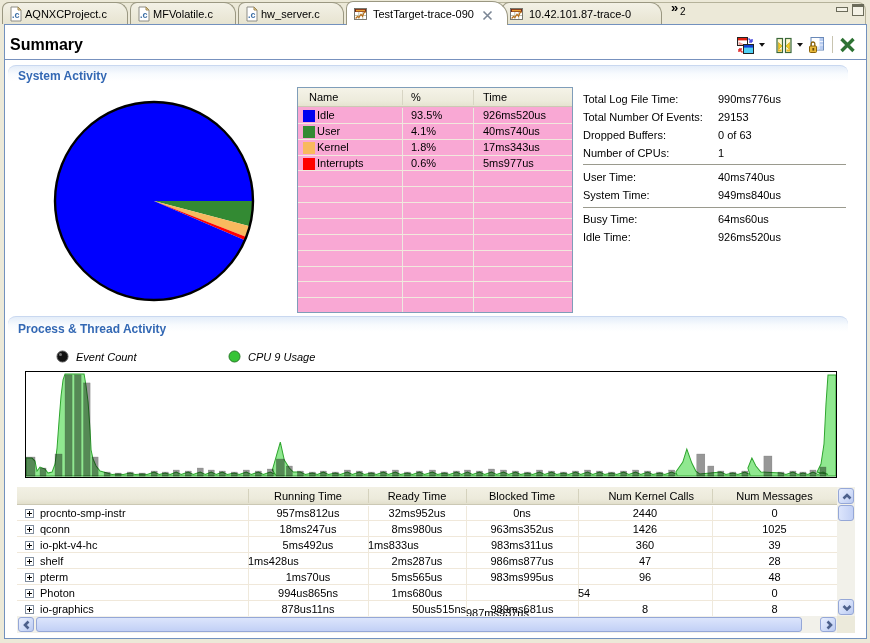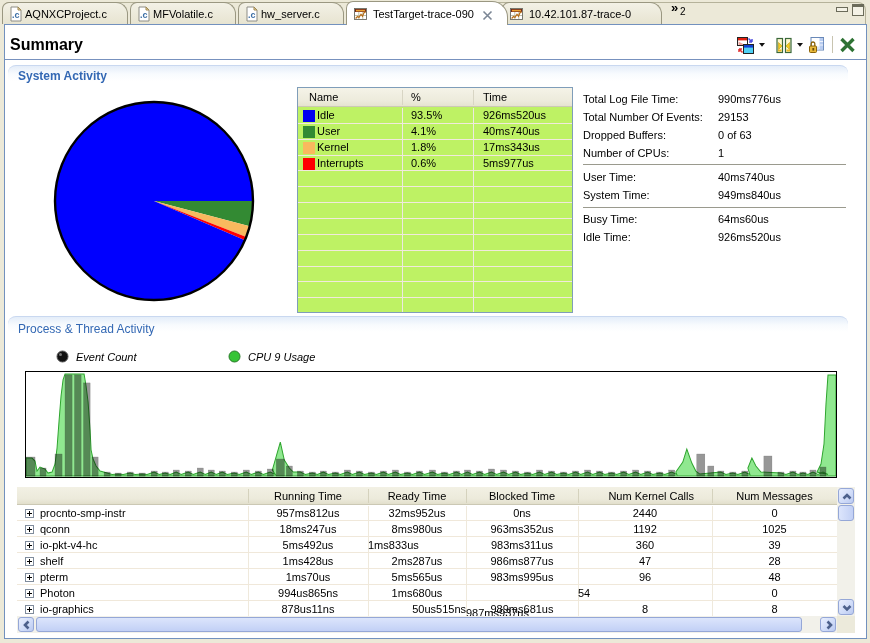--- a/index.html
+++ b/index.html
@@ -98,21 +98,21 @@
 <div class="abs" style="left:5px;top:59px;width:861px;height:1px;background:#7791be"></div>
 <div class="abs" style="left:8px;top:65px;width:840px;height:21px;background:linear-gradient(#e4edf9,#f8fbfe 40%,#fff 75%);border-top:1px solid #c9d8f0;border-radius:8px 8px 0 0"></div>
 <span class="abs" style="left:18px;top:69px;font-weight:bold;font-size:12px;color:#3368b4">System Activity</span>
 <svg class="abs" style="left:49px;top:96px" width="210" height="210" viewBox="0 0 210 210">
     <path d="M105,105 L204.0,105.0 A99,99 0 0 1 200.7,130.2 Z" fill="#338a33"></path>
     <path d="M105,105 L200.7,130.2 A99,99 0 0 1 197.3,140.9 Z" fill="#f9b95e"></path>
     <path d="M105,105 L197.3,140.9 A99,99 0 0 1 195.9,144.3 Z" fill="#ff0000"></path>
     <path d="M105,105 L195.9,144.3 A99,99 0 1 1 204.0,105.0 Z" fill="#0000ff"></path>
     <circle cx="105" cy="105" r="99" fill="none" stroke="#000" stroke-width="2.4"></circle>
   </svg>
-<div class="abs" style="left:297px;top:87px;width:276px;height:226px;border:1px solid #7f9db9;background:#bef264;overflow:hidden">
+<div class="abs" style="left:297px;top:87px;width:276px;height:226px;border:1px solid #7f9db9;background:#f9a8d4;overflow:hidden">
     <div class="abs" style="left:0;top:0;width:274px;height:19px;background:linear-gradient(#f5f3e8,#edebdc 70%,#e6e3d0);border-bottom:1px solid #ccc9b4">
       <div class="abs" style="left:104px;top:2px;width:1px;height:15px;background:#d8d5c4"></div>
       <div class="abs" style="left:175px;top:2px;width:1px;height:15px;background:#d8d5c4"></div>
       <span class="abs" style="left:11px;top:3px">Name</span>
       <span class="abs" style="left:113px;top:3px">%</span>
       <span class="abs" style="left:185px;top:3px">Time</span>
     </div>
     <div class="abs" style="left:104px;top:20px;width:1px;height:205px;background:#ede9e0"></div>
     <div class="abs" style="left:175px;top:20px;width:1px;height:205px;background:#ede9e0"></div>
     <div class="abs" style="left:0;top:35px;width:274px;height:1px;background:#f1e9dd"></div>
@@ -156,21 +156,21 @@
 <span class="abs" style="left:718px;top:171px">40ms740us</span>
 <span class="abs" style="left:583px;top:189px">System Time:</span>
 <span class="abs" style="left:718px;top:189px">949ms840us</span>
 <span class="abs" style="left:583px;top:213px">Busy Time:</span>
 <span class="abs" style="left:718px;top:213px">64ms60us</span>
 <span class="abs" style="left:583px;top:231px">Idle Time:</span>
 <span class="abs" style="left:718px;top:231px">926ms520us</span>
 <div class="abs" style="left:583px;top:164px;width:263px;height:1px;background:#9a9a8e"></div>
 <div class="abs" style="left:583px;top:207px;width:263px;height:1px;background:#9a9a8e"></div>
 <div class="abs" style="left:8px;top:316px;width:840px;height:21px;background:linear-gradient(#e4edf9,#f8fbfe 40%,#fff 75%);border-top:1px solid #c9d8f0;border-radius:8px 8px 0 0"></div>
-<span class="abs" style="left:18px;top:322px;font-weight:normal;font-size:12px;color:#3368b4">Process &amp; Thread Activity</span>
+<span class="abs" style="left:18px;top:322px;font-weight:bold;font-size:12px;color:#3368b4">Process &amp; Thread Activity</span>
 <svg class="abs" style="left:56px;top:350px" width="13" height="13">
     <circle cx="6.5" cy="6.5" r="5.5" fill="#111" stroke="#555"></circle>
     <circle cx="4.5" cy="4.5" r="1.5" fill="#777"></circle>
   </svg>
 <span class="abs" style="left:76px;top:351px;font-style:italic">Event Count</span>
 <svg class="abs" style="left:228px;top:350px" width="13" height="13">
     <circle cx="6.5" cy="6.5" r="5.5" fill="#35c435" stroke="#2a7a2a"></circle>
   </svg>
 <span class="abs" style="left:248px;top:351px;font-style:italic">CPU 9 Usage</span>
 <div class="abs" style="left:25px;top:371px;width:812px;height:107px;border:1px solid #000;background:#fff"><svg width="810" height="105" viewBox="0 0 809 104">
@@ -274,40 +274,40 @@
 <span class="abs" style="left:712px;top:507px;width:125px;text-align:center">0</span>
 <div class="abs" style="left:17px;top:536px;width:820px;height:1px;background:#f0e8da"></div>
 <div class="abs" style="left:25px;top:525px;width:9px;height:9px;border:1px solid #808c9c;background:#fff">
     <div class="abs" style="left:1px;top:3px;width:5px;height:1px;background:#000"></div>
     <div class="abs" style="left:3px;top:1px;width:1px;height:5px;background:#000"></div>
   </div>
 <span class="abs" style="left:40px;top:523px">qconn</span>
 <span class="abs" style="left:248px;top:523px;width:120px;text-align:center">18ms247us</span>
 <span class="abs" style="left:368px;top:523px;width:98px;text-align:center">8ms980us</span>
 <span class="abs" style="left:466px;top:523px;width:112px;text-align:center">963ms352us</span>
-<span class="abs" style="left:578px;top:523px;width:134px;text-align:center">1192</span>
+<span class="abs" style="left:578px;top:523px;width:134px;text-align:center">1426</span>
 <span class="abs" style="left:712px;top:523px;width:125px;text-align:center">1025</span>
 <div class="abs" style="left:17px;top:552px;width:820px;height:1px;background:#f0e8da"></div>
 <div class="abs" style="left:25px;top:541px;width:9px;height:9px;border:1px solid #808c9c;background:#fff">
     <div class="abs" style="left:1px;top:3px;width:5px;height:1px;background:#000"></div>
     <div class="abs" style="left:3px;top:1px;width:1px;height:5px;background:#000"></div>
   </div>
 <span class="abs" style="left:40px;top:539px">io-pkt-v4-hc</span>
 <span class="abs" style="left:248px;top:539px;width:120px;text-align:center">5ms492us</span>
 <span class="abs" style="left:368px;top:539px;width:98px;text-align:left">1ms833us</span>
 <span class="abs" style="left:466px;top:539px;width:112px;text-align:center">983ms311us</span>
 <span class="abs" style="left:578px;top:539px;width:134px;text-align:center">360</span>
 <span class="abs" style="left:712px;top:539px;width:125px;text-align:center">39</span>
 <div class="abs" style="left:17px;top:568px;width:820px;height:1px;background:#f0e8da"></div>
 <div class="abs" style="left:25px;top:557px;width:9px;height:9px;border:1px solid #808c9c;background:#fff">
     <div class="abs" style="left:1px;top:3px;width:5px;height:1px;background:#000"></div>
     <div class="abs" style="left:3px;top:1px;width:1px;height:5px;background:#000"></div>
   </div>
 <span class="abs" style="left:40px;top:555px">shelf</span>
-<span class="abs" style="left:248px;top:555px;width:120px;text-align:center">1ms428us</span>
+<span class="abs" style="left:248px;top:555px;width:120px;text-align:left">1ms428us</span>
 <span class="abs" style="left:368px;top:555px;width:98px;text-align:center">2ms287us</span>
 <span class="abs" style="left:466px;top:555px;width:112px;text-align:center">986ms877us</span>
 <span class="abs" style="left:578px;top:555px;width:134px;text-align:center">47</span>
 <span class="abs" style="left:712px;top:555px;width:125px;text-align:center">28</span>
 <div class="abs" style="left:17px;top:584px;width:820px;height:1px;background:#f0e8da"></div>
 <div class="abs" style="left:25px;top:573px;width:9px;height:9px;border:1px solid #808c9c;background:#fff">
     <div class="abs" style="left:1px;top:3px;width:5px;height:1px;background:#000"></div>
     <div class="abs" style="left:3px;top:1px;width:1px;height:5px;background:#000"></div>
   </div>
 <span class="abs" style="left:40px;top:571px">pterm</span>

